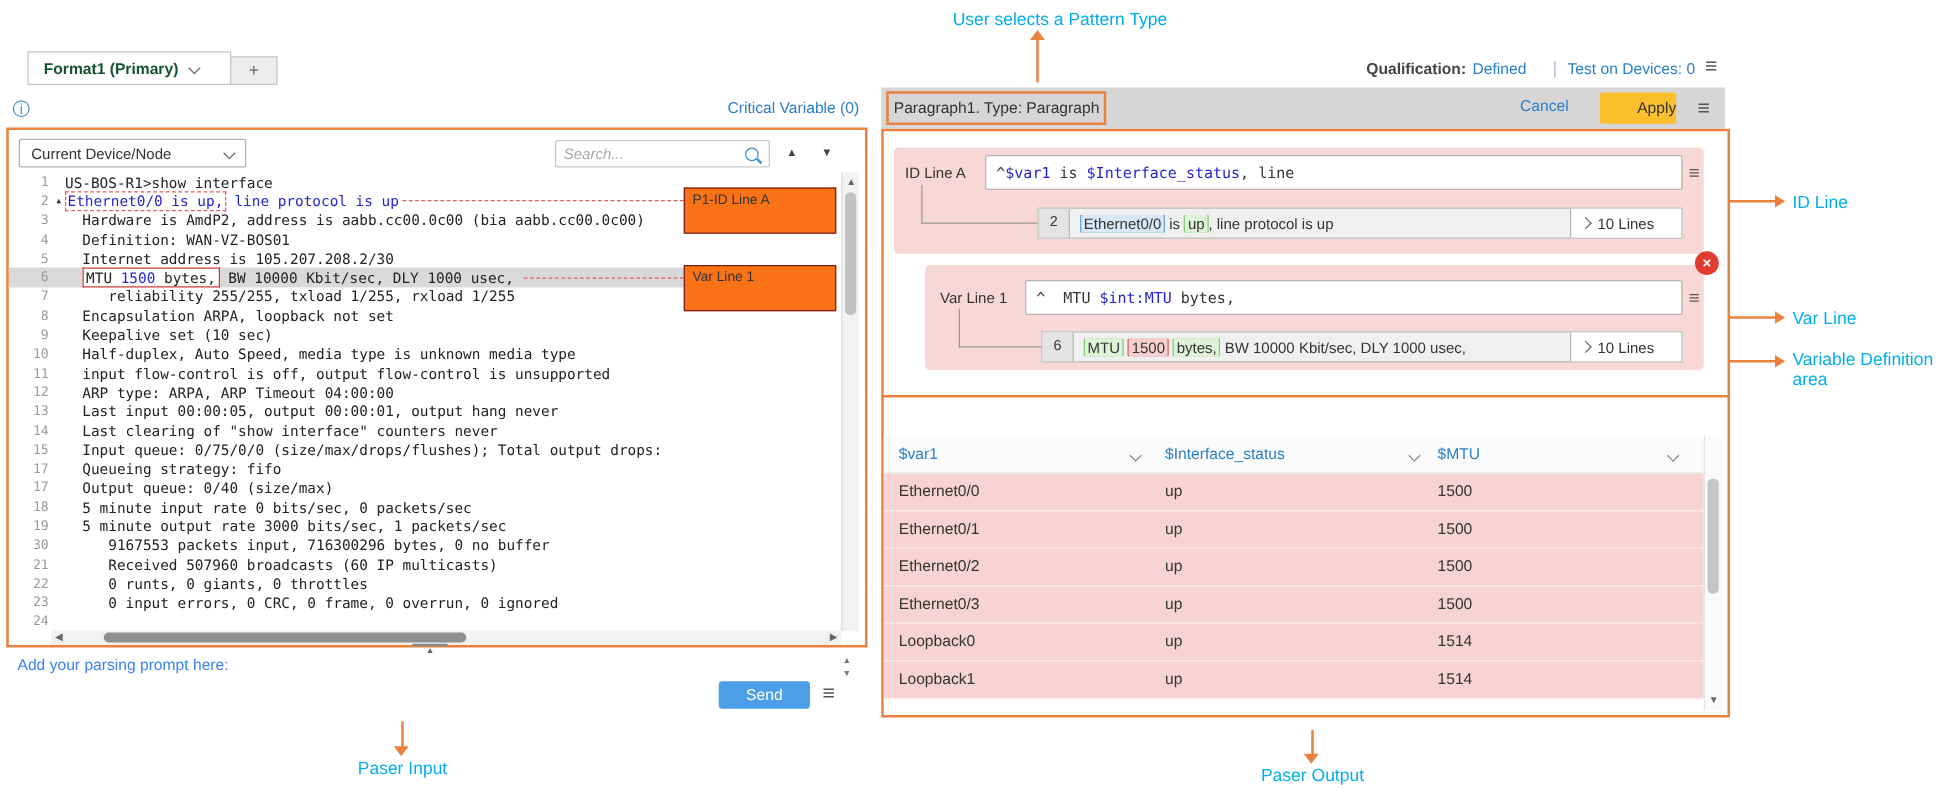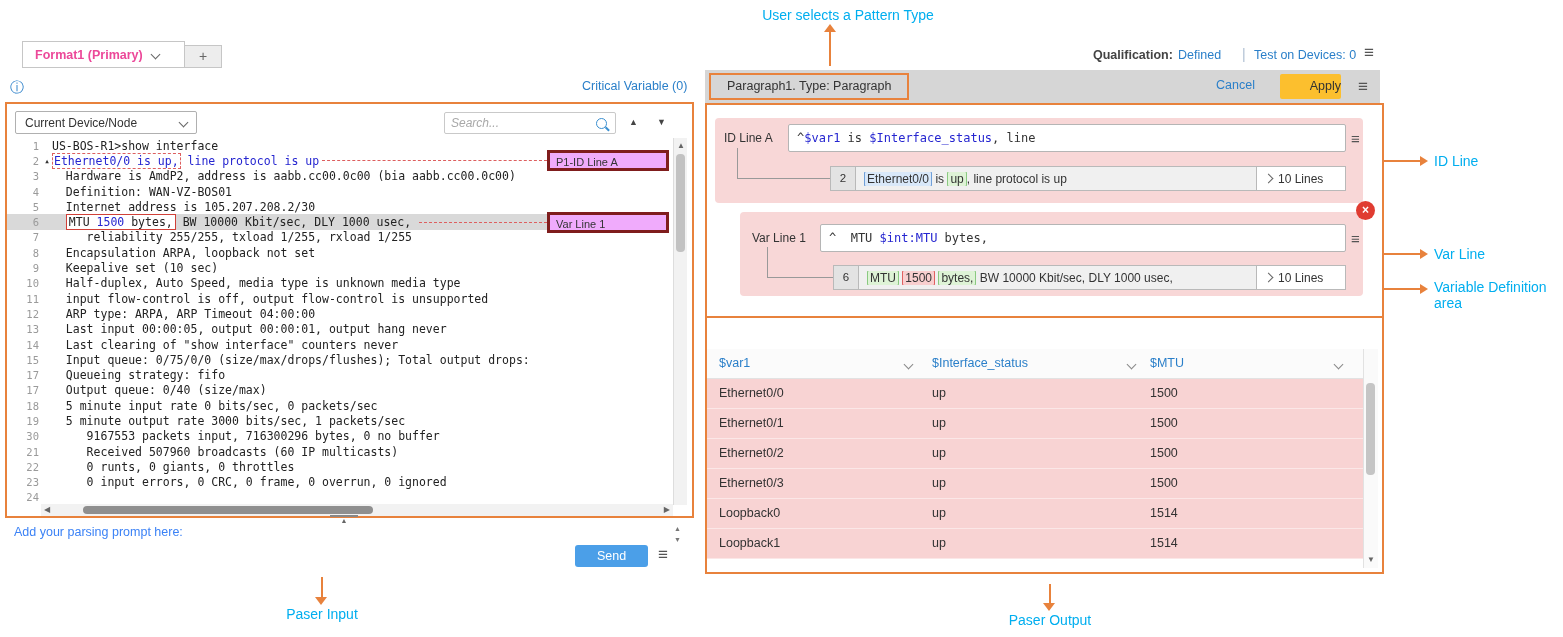--- a/index.html
+++ b/index.html
@@ -23,21 +23,21 @@
   #ann-top{left:753px;top:7px;width:190px;text-align:center}
   #arr-top-line{left:829px;top:32px;width:2px;height:34px}
   #arr-top-head{left:824px;top:24px}
   #qual-label{position:absolute;left:1093px;top:48px;font-size:12.5px;font-weight:bold;color:#444}
   #qual-value{position:absolute;left:1178px;top:48px;font-size:12.5px}
   #qual-sep{position:absolute;left:1242px;top:46px;font-size:14px;color:#aebfd2}
   #test-devices{position:absolute;left:1254px;top:48px;font-size:12.5px}
   #topbar-menu{left:1364px;top:44px}
 
   
-  #tab-active{position:absolute;left:22px;top:41px;width:163px;height:27px;background:#fff;border:1px solid #c6c6c6;display:flex;align-items:center;gap:9px;padding:0 12px;box-sizing:border-box;font-size:12.5px;font-weight:bold;color:#ec4899}
+  #tab-active{position:absolute;left:22px;top:41px;width:163px;height:27px;background:#fff;border:1px solid #c6c6c6;display:flex;align-items:center;gap:9px;padding:0 12px;box-sizing:border-box;font-size:12.5px;font-weight:bold;color:#14532d}
   #tab-add{position:absolute;left:184px;top:45px;width:38px;height:23px;background:#ededed;border:1px solid #c6c6c6;box-sizing:border-box;text-align:center;line-height:21px;font-size:14px;color:#666}
   #info-icon{position:absolute;left:10px;top:79px;color:#2a7fc9;font-size:14px}
   #critical-var{position:absolute;left:582px;top:79px;font-size:12.5px}
 
   
   #editor{position:absolute;left:5px;top:102px;width:685px;height:412px;border:2px solid #e8823c;background:#fff;box-sizing:content-box}
   #device-select{position:absolute;left:8px;top:7px;width:182px;height:23px;border:1px solid #b0b0b0;border-radius:2px;background:#fff;display:flex;align-items:center;justify-content:space-between;padding:0 9px;box-sizing:border-box;font-size:12px;color:#333}
   #search-box{position:absolute;left:437px;top:8px;width:172px;height:22px;border:1px solid #c9c9c9;border-radius:2px;background:#fff;display:flex;align-items:center;box-sizing:border-box}
   #search-input{flex:1;border:none;outline:none;font-size:12px;padding:0 6px;color:#333;background:transparent;font-family:"Liberation Sans",sans-serif;min-width:0}
   #search-input::placeholder{color:#a8a8a8;font-style:italic}
@@ -56,21 +56,21 @@
   .dbox{border:1px dashed #dd5f5f;padding:0 1px}
   .line-var{background:#d9d9d9;width:541px}
   .rb{border-top:1px solid #d04038;border-bottom:1px solid #d04038;background:#fff}
   .rb-s{border-left:1px solid #d04038;padding-left:2px}
   .rb-e{border-right:1px solid #d04038;padding-right:2px}
   .tok{color:#2525d0}
 
   .dashline{position:absolute;border-top:1.5px dashed #dd5f5f;height:0}
   #conn-id{left:315px;top:56px;width:225px}
   #conn-var{left:412px;top:118px;width:128px}
-  .marker{position:absolute;width:122px;height:21px;background:#f0abfc;border:3px solid #7f1d1d;box-sizing:border-box;font-size:11px;color:#333;line-height:19px;padding-left:6px;z-index:3}
+  .marker{position:absolute;width:122px;height:37px;background:#f97316;border:1px solid #7f1d1d;box-sizing:border-box;font-size:11px;color:#333;line-height:19px;padding-left:6px;z-index:3}
   #marker-id{left:540px;top:46px}
   #marker-var{left:540px;top:108px}
 
   #vscroll{position:absolute;left:666px;top:34px;width:14px;height:367px;background:#f2f2f2;border-left:1px solid #ddd;box-sizing:border-box}
   #vthumb{position:absolute;left:2px;top:16px;width:9px;height:98px;background:#c2c2c2;border-radius:4px}
   .sb-arrow{position:absolute;font-size:8px;color:#666;line-height:1}
   #vscroll .sb-arrow{left:3px;top:4px}
   #hscroll{position:absolute;left:34px;top:400px;width:632px;height:12px;background:#f2f2f2}
   #hthumb{position:absolute;left:42px;top:2px;width:290px;height:8px;background:#8f8f8f;border-radius:4px}
   #hscroll .sb-arrow.l{left:3px;top:2px}
@@ -83,21 +83,21 @@
   #spin-up{left:674px;top:525px}
   #spin-down{left:674px;top:536px}
   #send-btn{position:absolute;left:575px;top:545px;width:73px;height:22px;background:#4b9fe8;border-radius:3px;color:#fff;font-size:12.5px;text-align:center;line-height:22px;cursor:pointer}
   #prompt-menu{left:658px;top:546px}
   #ann-parser-input{left:252px;top:606px;width:140px;text-align:center}
   #arr-pi-line{left:321px;top:577px;width:2px;height:21px}
   #arr-pi-head{left:315px;top:597px}
 
   
   #rp-header{position:absolute;left:705px;top:70px;width:675px;height:33px;background:#d6d6d6}
-  #rp-title-box{position:absolute;left:4px;top:3px;height:27px;border:2px solid #e8823c;box-sizing:border-box;line-height:23px;padding:0 16px;font-size:12.5px;color:#333;white-space:nowrap}
+  #rp-title-box{position:absolute;left:4px;top:3px;height:27px;border:2px solid #e8823c;box-sizing:border-box;line-height:23px;padding:0 4px;font-size:12.5px;color:#333;white-space:nowrap}
   #rp-cancel{position:absolute;left:511px;top:8px;font-size:12.5px;cursor:pointer}
   #rp-apply{position:absolute;left:575px;top:4px;width:61px;height:25px;background:#fcbf2e;border-radius:2px;color:#333;font-size:12.5px;text-align:right;line-height:25px;cursor:pointer}
   #rp-menu{left:653px;top:8px}
 
   
   #vardef{position:absolute;left:705px;top:103px;width:675px;height:213px;border:2px solid #e8823c;background:#fff;box-sizing:content-box}
   .pblock{position:absolute;background:#f8d7d7;border-radius:4px}
   #id-block{left:8px;top:13px;width:648px;height:85px}
   #var-block{left:33px;top:107px;width:623px;height:84px}
   .pblock-label{position:absolute;font-size:12px;color:#333;white-space:nowrap}

